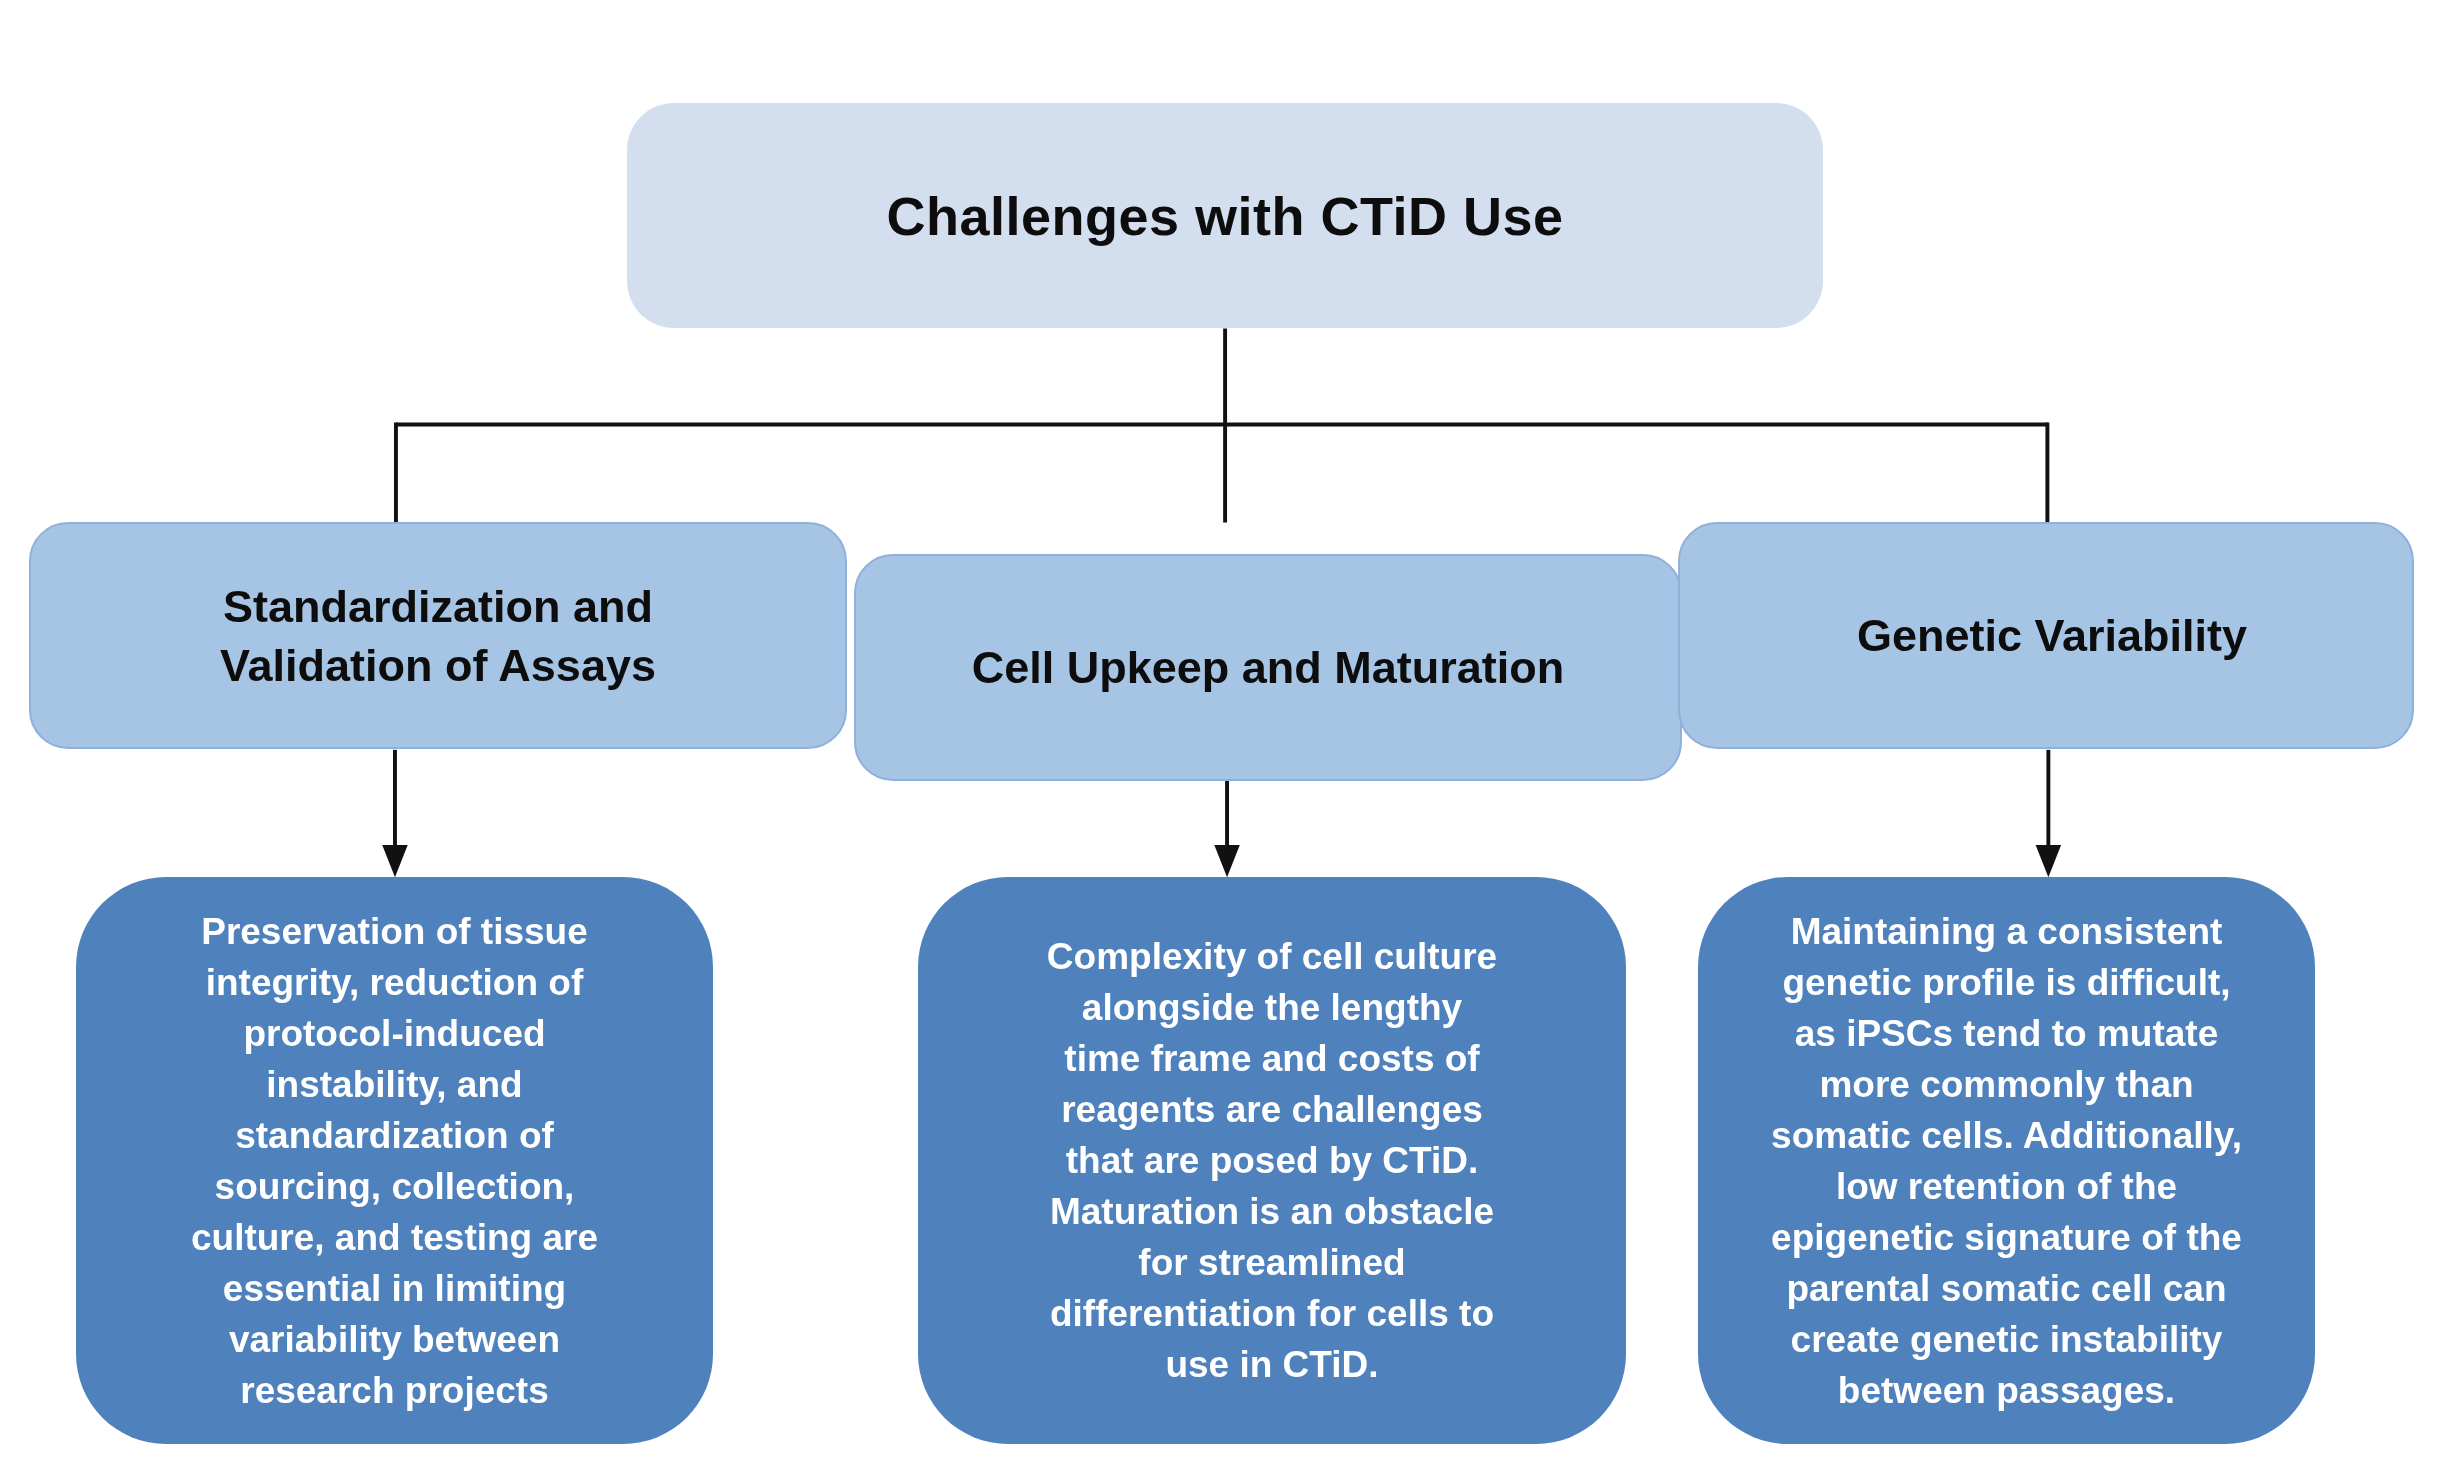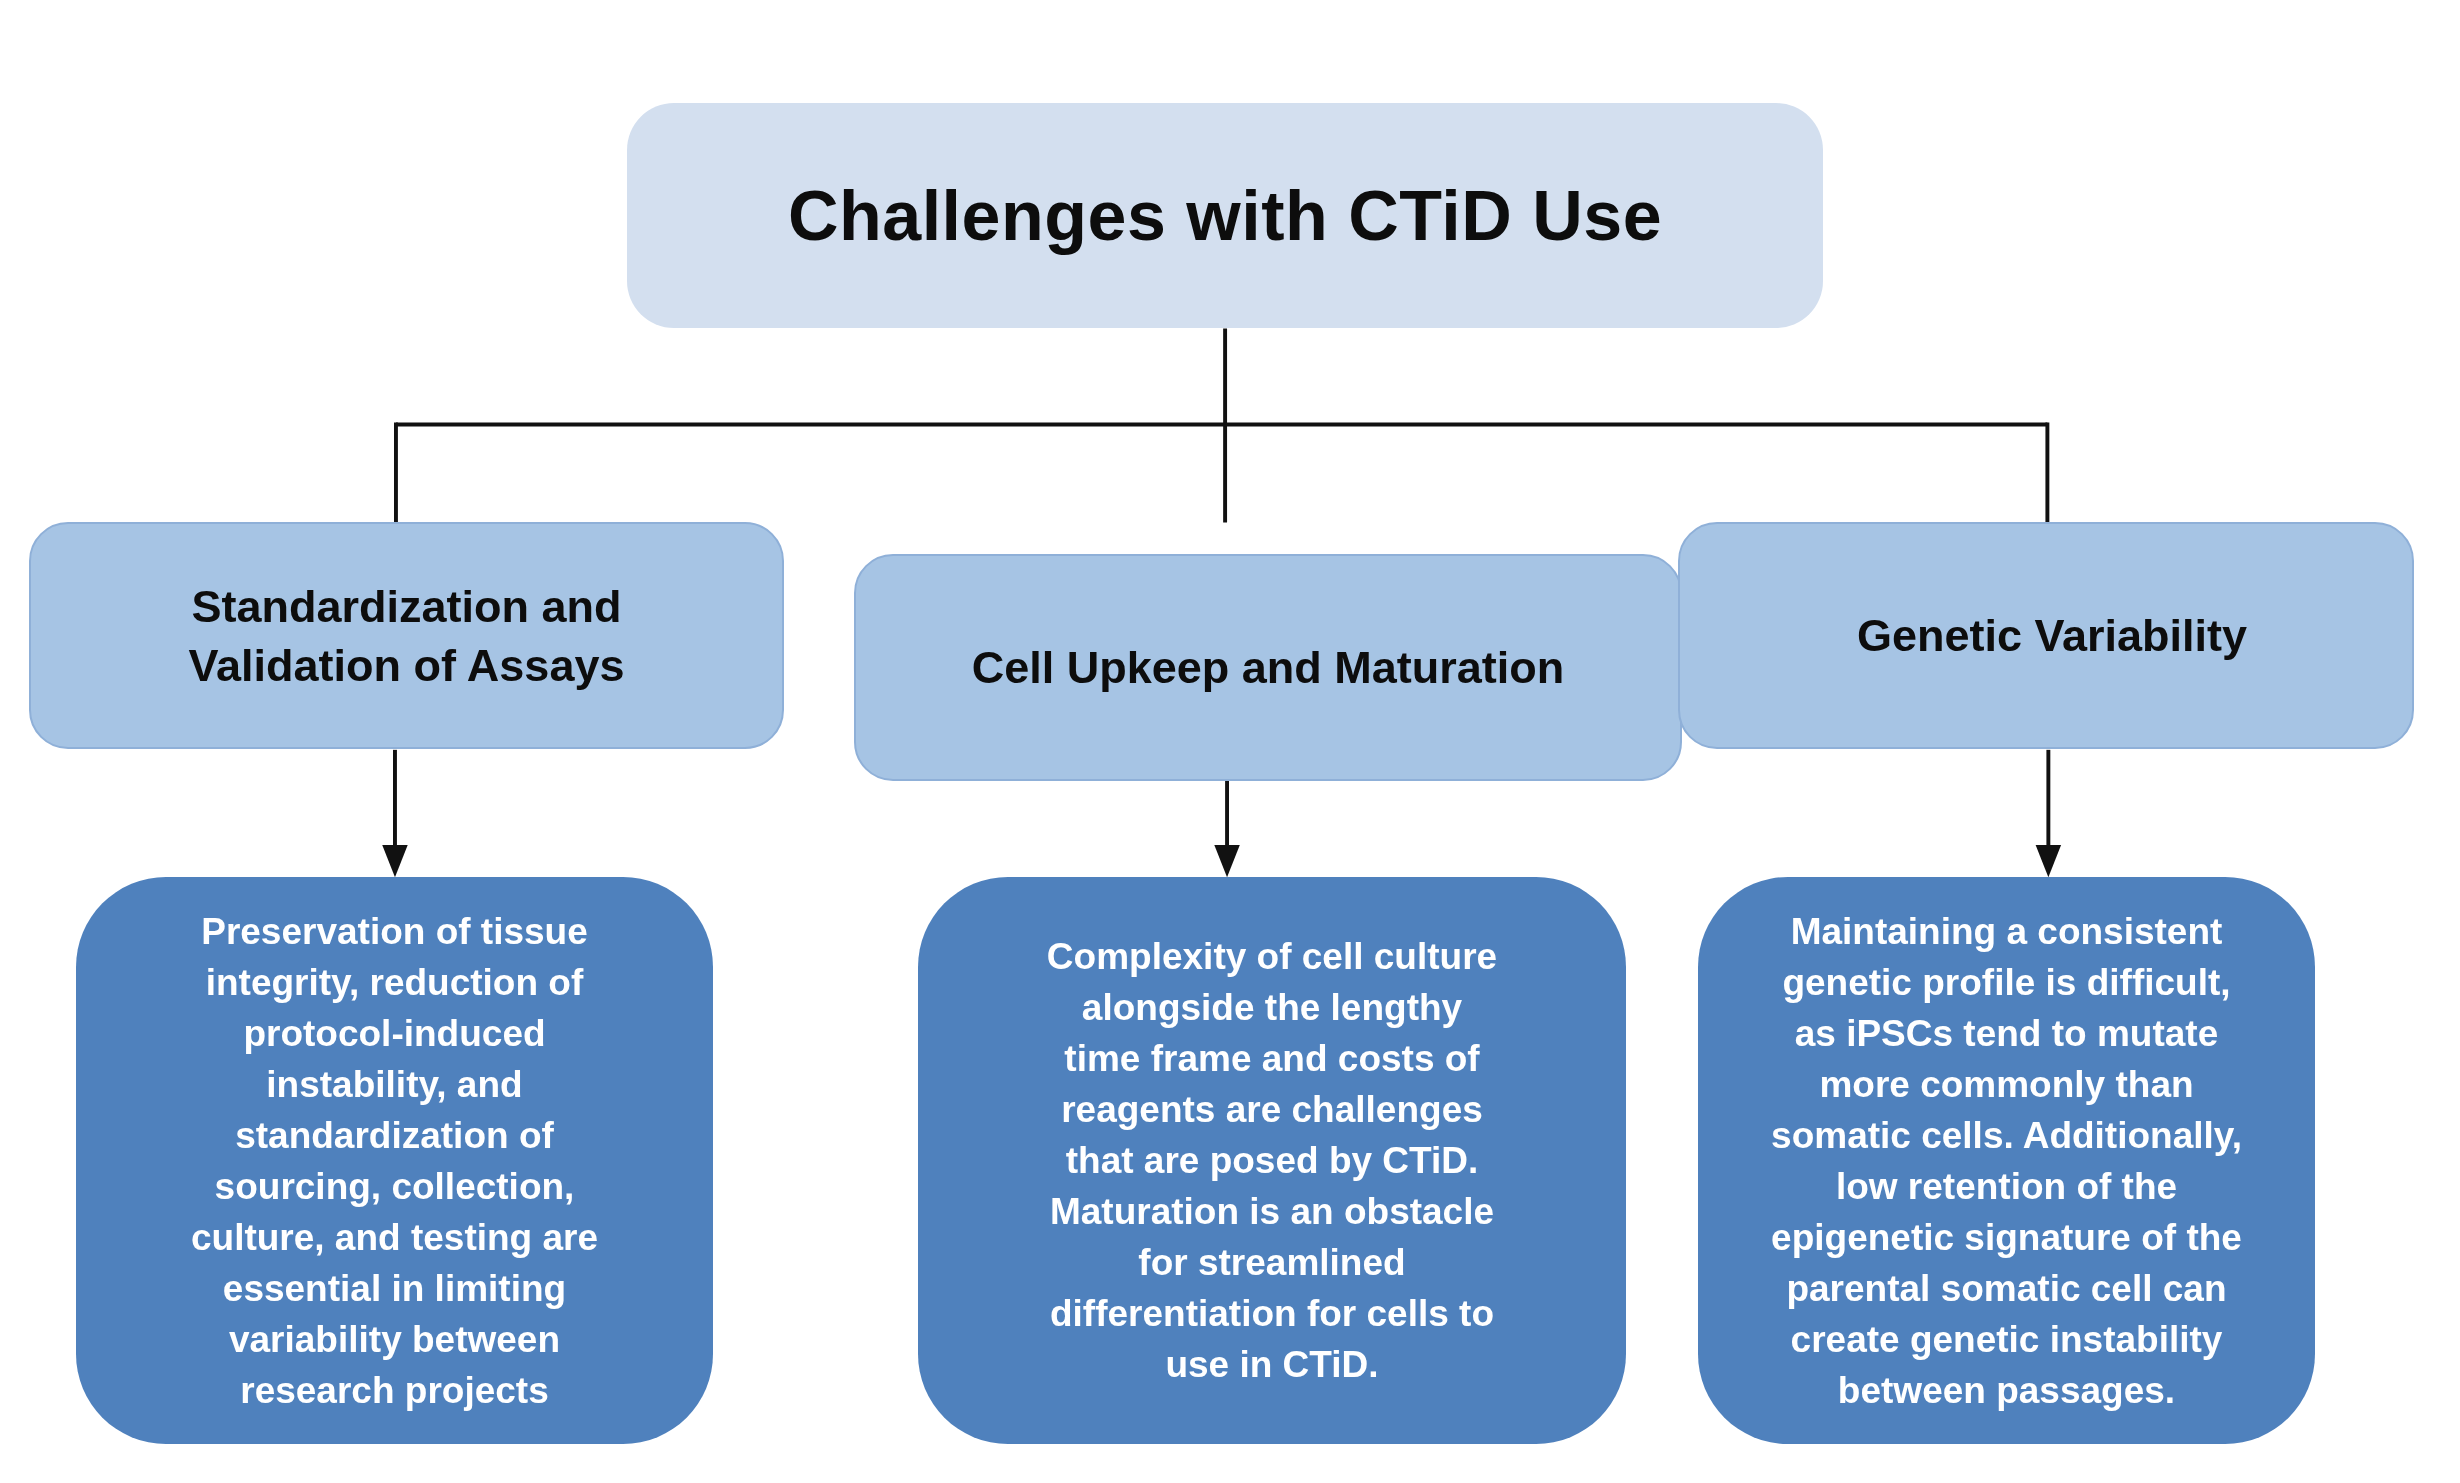--- a/index.html
+++ b/index.html
@@ -30,38 +30,38 @@
   
   #root-node {
     left: 627px;
     top: 103px;
     width: 1196px;
     height: 225px;
     background: #d3dfef;
     border-radius: 47px;
   }
   #root-node .label {
-    font-size: 70px;
+    font-size: 54px;
     color: #0d0d0d;
     letter-spacing: 0.5px;
   }
   
   .branch {
     top: 522px;
     height: 227px;
     background: #a6c4e4;
     border: 2px solid #8fb0d8;
     border-radius: 39px;
   }
   .branch .label {
     font-size: 45px;
     line-height: 59px;
     color: #0d0d0d;
   }
-  #branch-standardization { left: 29px;   width: 755px; }
+  #branch-standardization { left: 29px;   width: 818px; }
   #branch-cell-upkeep     { left: 854px;  width: 828px; margin-top: 32px; }
   #branch-genetic         { left: 1678px; width: 736px; padding-left: 12px; }
   
   .detail {
     top: 877px;
     height: 567px;
     background: #4f81bd;
     border-radius: 90px;
     padding: 0 51px;
   }

